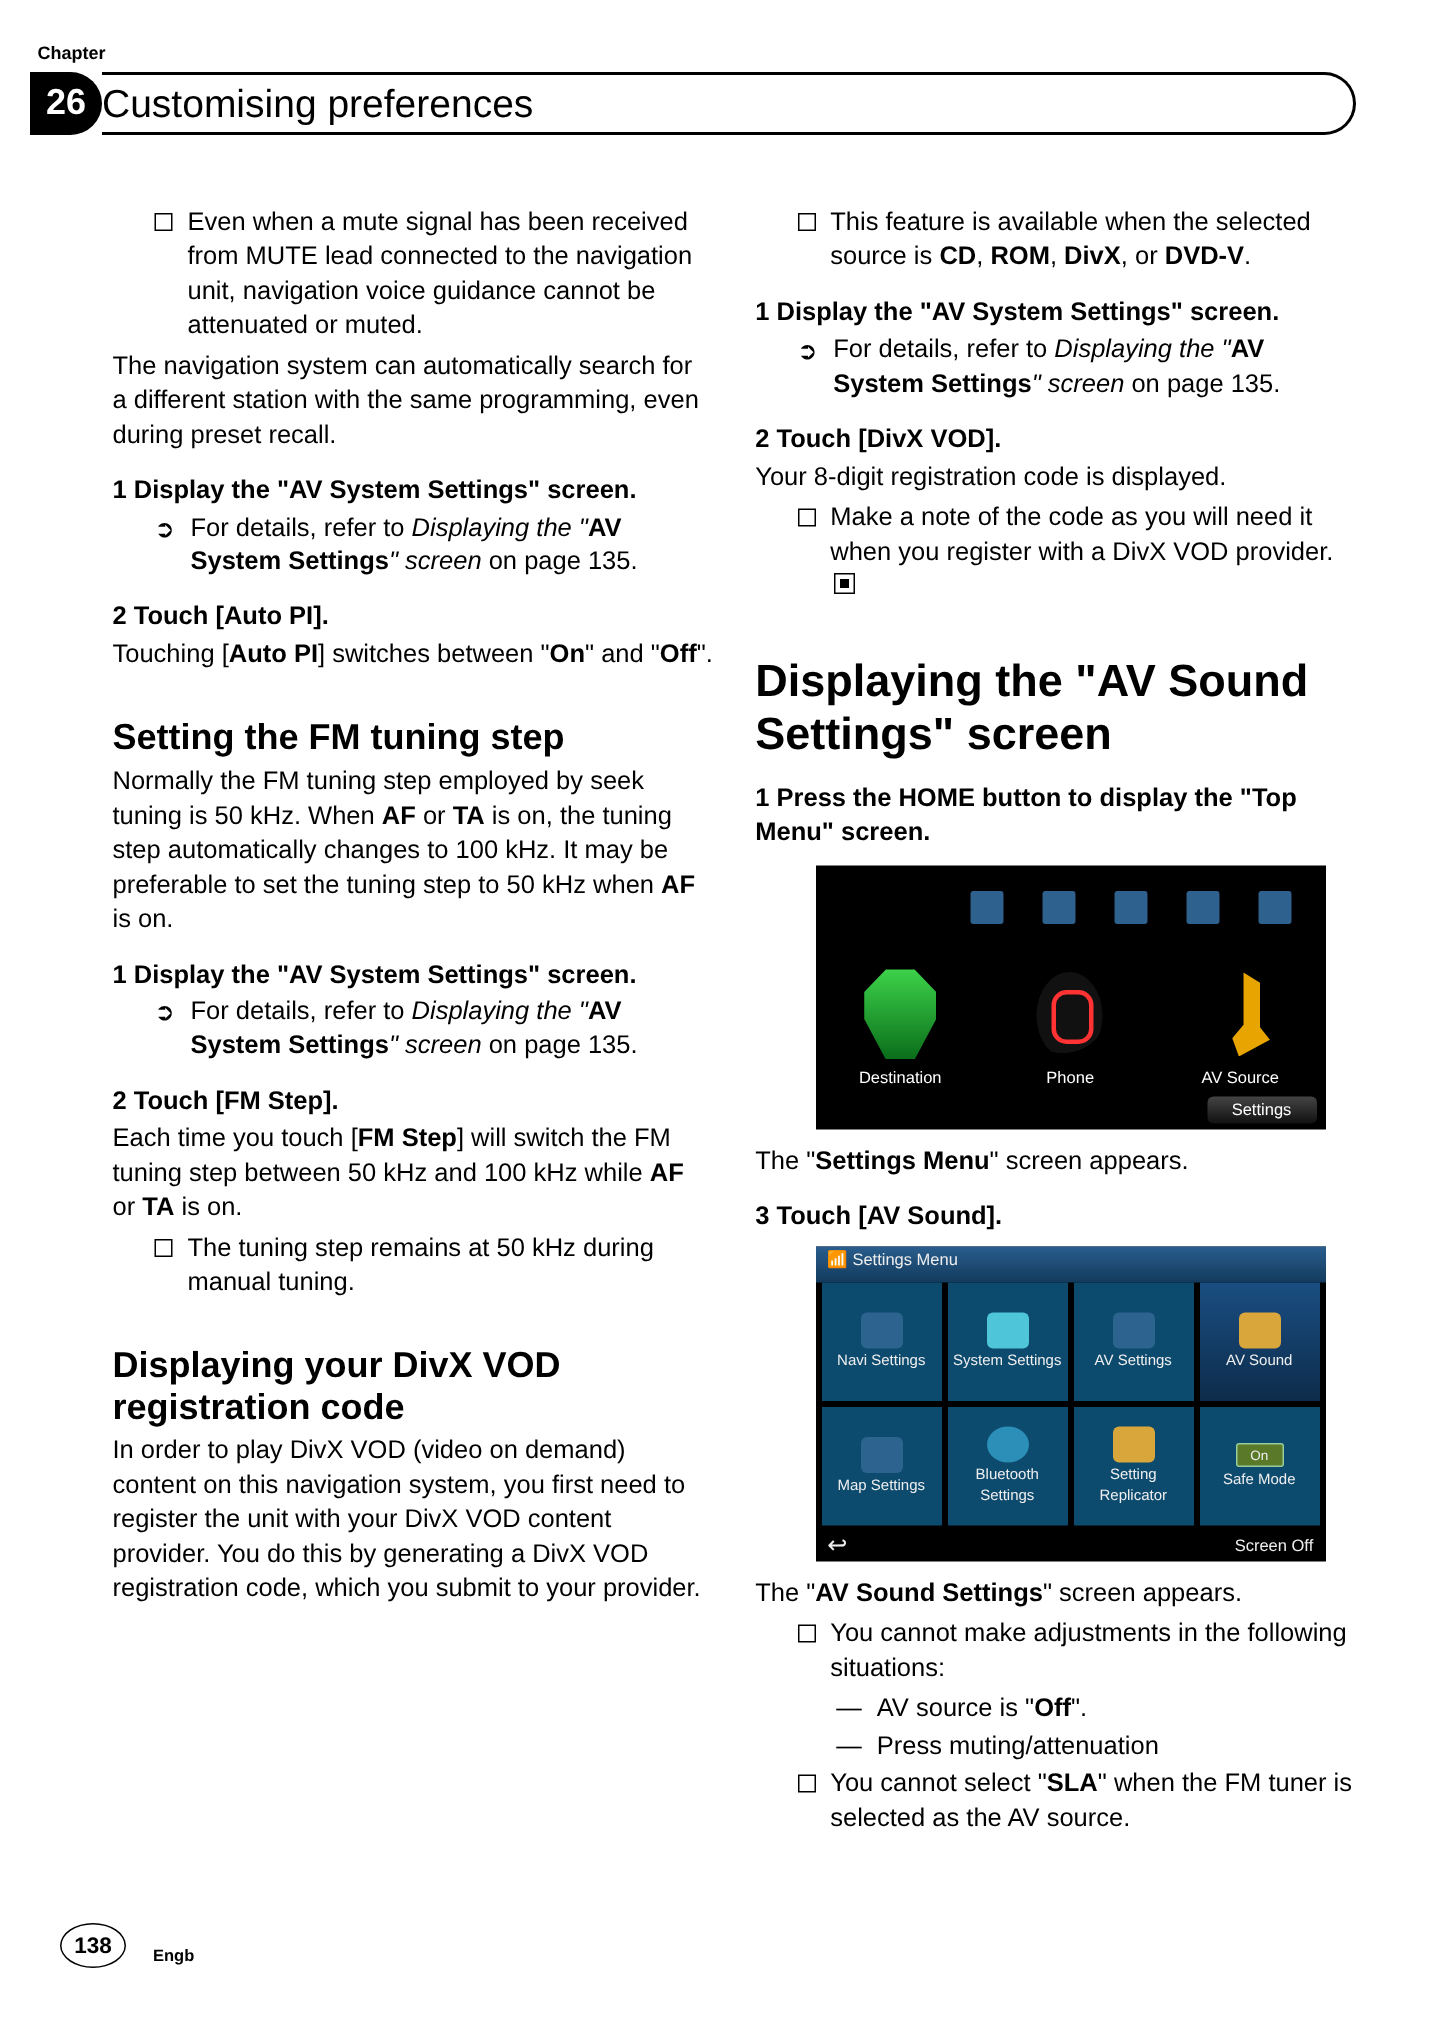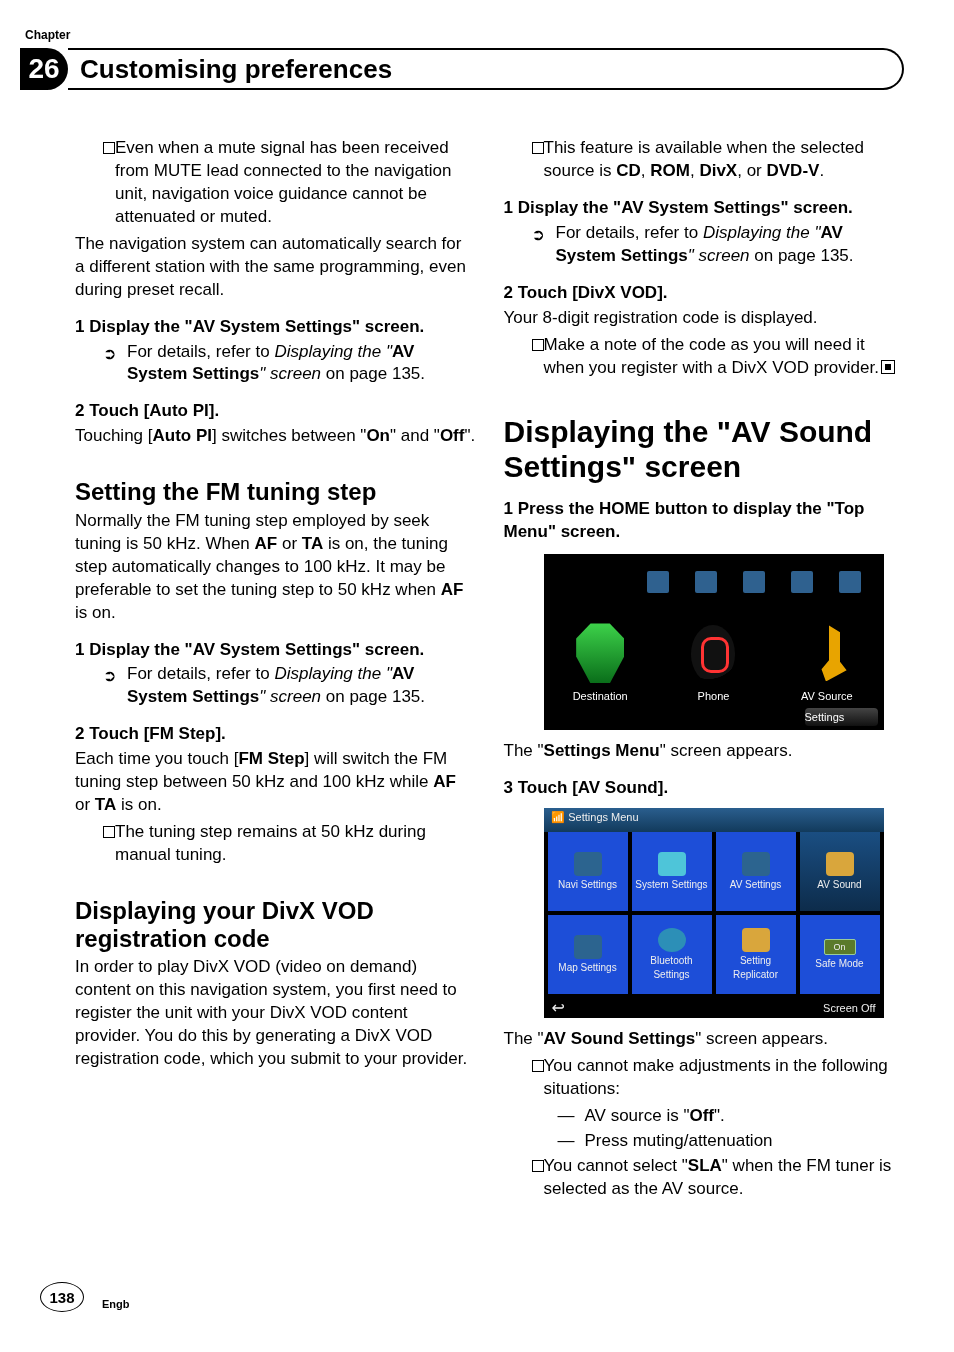--- a/index.html
+++ b/index.html
@@ -29,57 +29,57 @@
     left: 20px;
     top: 48px;
     width: 48px;
     height: 42px;
     background: #000;
     color: #fff;
     border-radius: 0 22px 22px 0;
     display: flex;
     align-items: center;
     justify-content: center;
-    font-size: 28px;
+    font-size: 24px;
     font-weight: bold;
   }
   .title-bar {
     position: absolute;
     left: 68px;
     top: 48px;
     right: 50px;
     height: 42px;
     border: 2px solid #000;
     border-left: none;
     border-radius: 0 22px 22px 0;
     display: flex;
     align-items: center;
-    padding-left: 12px;
+    padding-left: 0;
     font-size: 26px;
-    font-weight: 700;
+    font-weight: 400;
     box-sizing: border-box;
   }
   .cols {
     position: absolute;
     left: 75px;
     right: 50px;
     top: 135px;
     bottom: 90px;
     display: flex;
     gap: 28px;
   }
   .col {
     flex: 1;
     font-size: 17px;
     line-height: 1.35;
   }
   .col p { margin: 0 0 4px 0; }
   .bullet {
     display: flex;
-    gap: 0;
+    gap: 10px;
     margin: 2px 0 4px 28px;
   }
   .bullet .sq {
     width: 10px;
     height: 10px;
     border: 1.5px solid #000;
     margin-top: 5px;
     flex-shrink: 0;
   }
   .bullet .txt { flex: 1; }
@@ -177,21 +177,21 @@
   .ui1 .note { width: 44px; height: 56px; margin:0 auto 8px;
     background: #e8a400;
     clip-path: polygon(55% 0,80% 12%,80% 65%,95% 80%,48% 100%,38% 78%,55% 62%);
   }
   .ui1 .settingsbtn {
     position: absolute;
     right: 6px; bottom: 4px;
     width: 73px; height: 18px;
     background: linear-gradient(#444,#111);
     border-radius: 4px;
-    text-align: left;
+    text-align: center;
     line-height: 18px;
   }
   
   .ui2 {
     width: 340px;
     height: 210px;
     background: #000;
     margin: 8px 0 10px 40px;
     position: relative;
     color: #eee;
@@ -207,21 +207,21 @@
   }
   .ui2 .grid {
     position: absolute;
     left: 4px; right: 4px; top: 24px; bottom: 24px;
     display: grid;
     grid-template-columns: repeat(4,1fr);
     grid-template-rows: 1fr 1fr;
     gap: 4px;
   }
   .ui2 .cell {
-    background: #1d4ed8;
+    background: #0c4a6e;
     display: flex;
     flex-direction: column;
     align-items: center;
     justify-content: center;
     gap: 2px;
     text-align: center;
     font-size: 10px;
     padding: 2px;
   }
   .ui2 .cell.active { background: linear-gradient(#1a4e82,#0d2c4b); }

